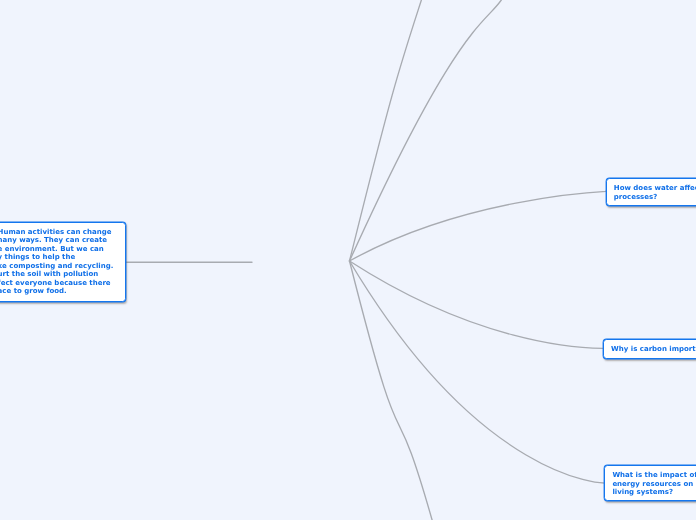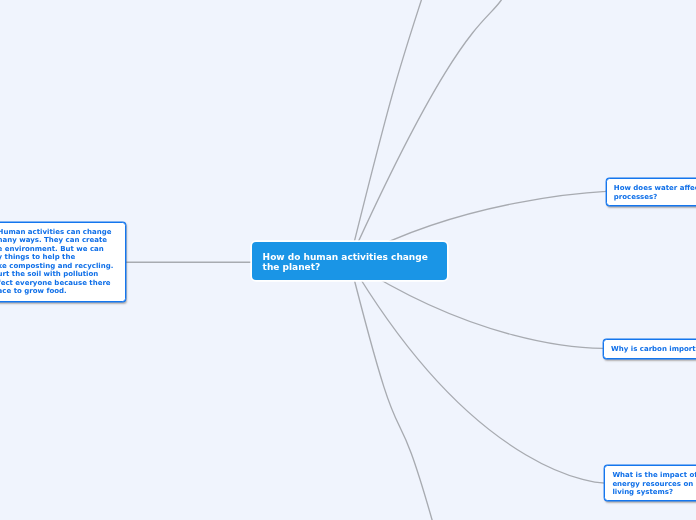--- a/index.html
+++ b/index.html
@@ -26,21 +26,20 @@
       <path d="M 252 262.2 L 124.6 262.25"></path>
       <path d="M 349.5 261 C 393.2 84.9, 399.8 66.8, 421.4 0"></path>
       <path d="M 349.5 261 C 456.8 24.4, 484.7 24.1, 501.3 0"></path>
       <path d="M 349.5 261 C 479.7 188.7, 639.6 191, 606 191"></path>
       <path d="M 349.5 261 C 474.5 341.7, 575.2 348.3, 603 348.3"></path>
       <path d="M 349.5 261 C 481.5 482.3, 603.6 483, 604 483"></path>
       <path d="M 349.5 261 C 408.5 493.7, 388.2 366.1, 432.1 520"></path>
     </g>
   </svg>
 
-  <div class="node root-node" style="left:252px;top:242.2px;width:195.2px;height:37.6px;">How do human activities change the planet?</div>
 
   <div class="node child-node" id="answer-node" style="left:-10.6px;top:221.7px;width:136.8px;height:80.4px;">
     <div>Human activities can change</div>
     <div>nany ways. They can create</div>
     <div>e environment. But we can</div>
     <div>y things to help the</div>
     <div>ke composting and recycling.</div>
     <div>urt the soil with pollution</div>
     <div>fect everyone because there</div>
     <div>ace to grow food.</div>

